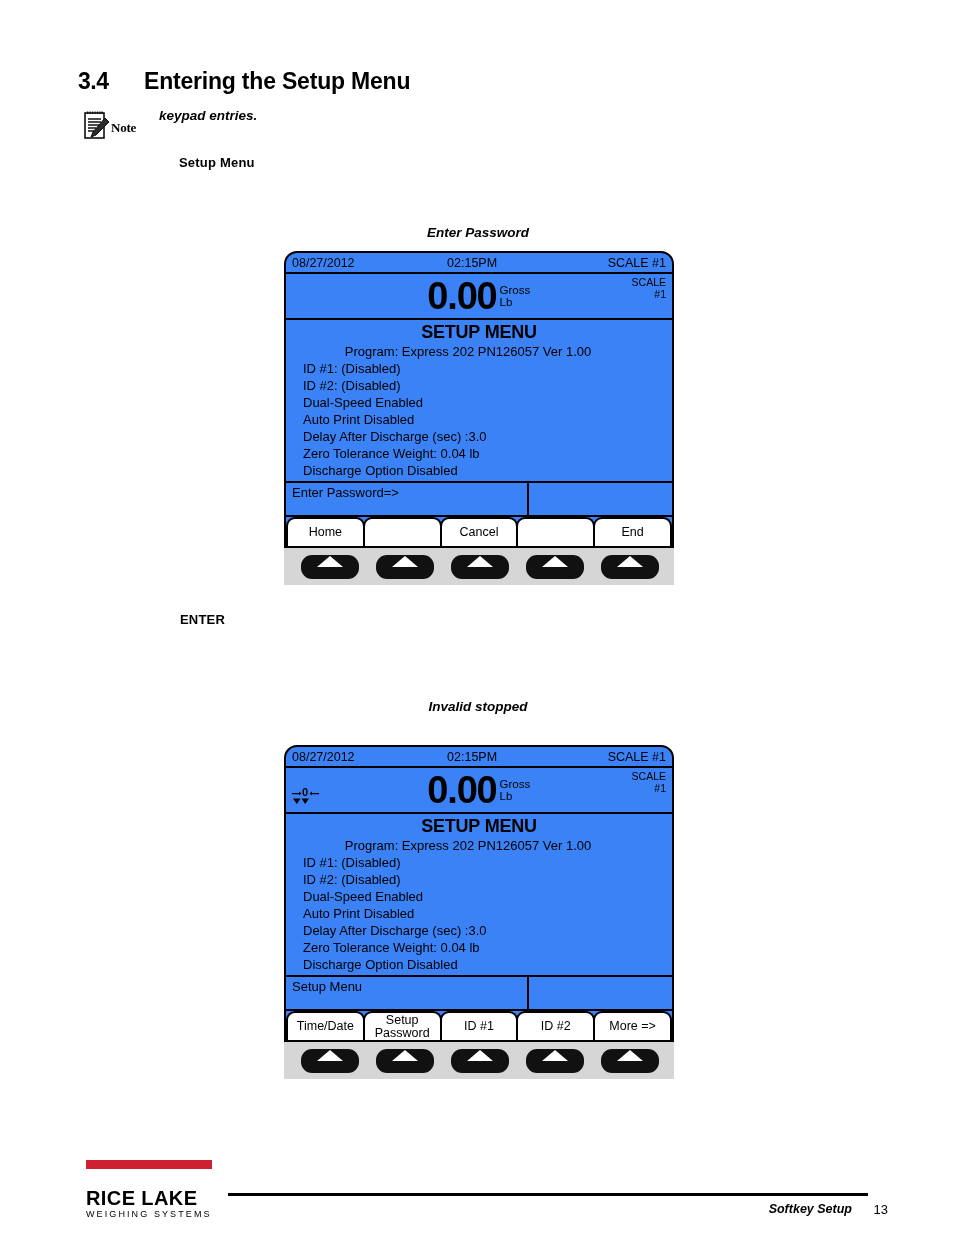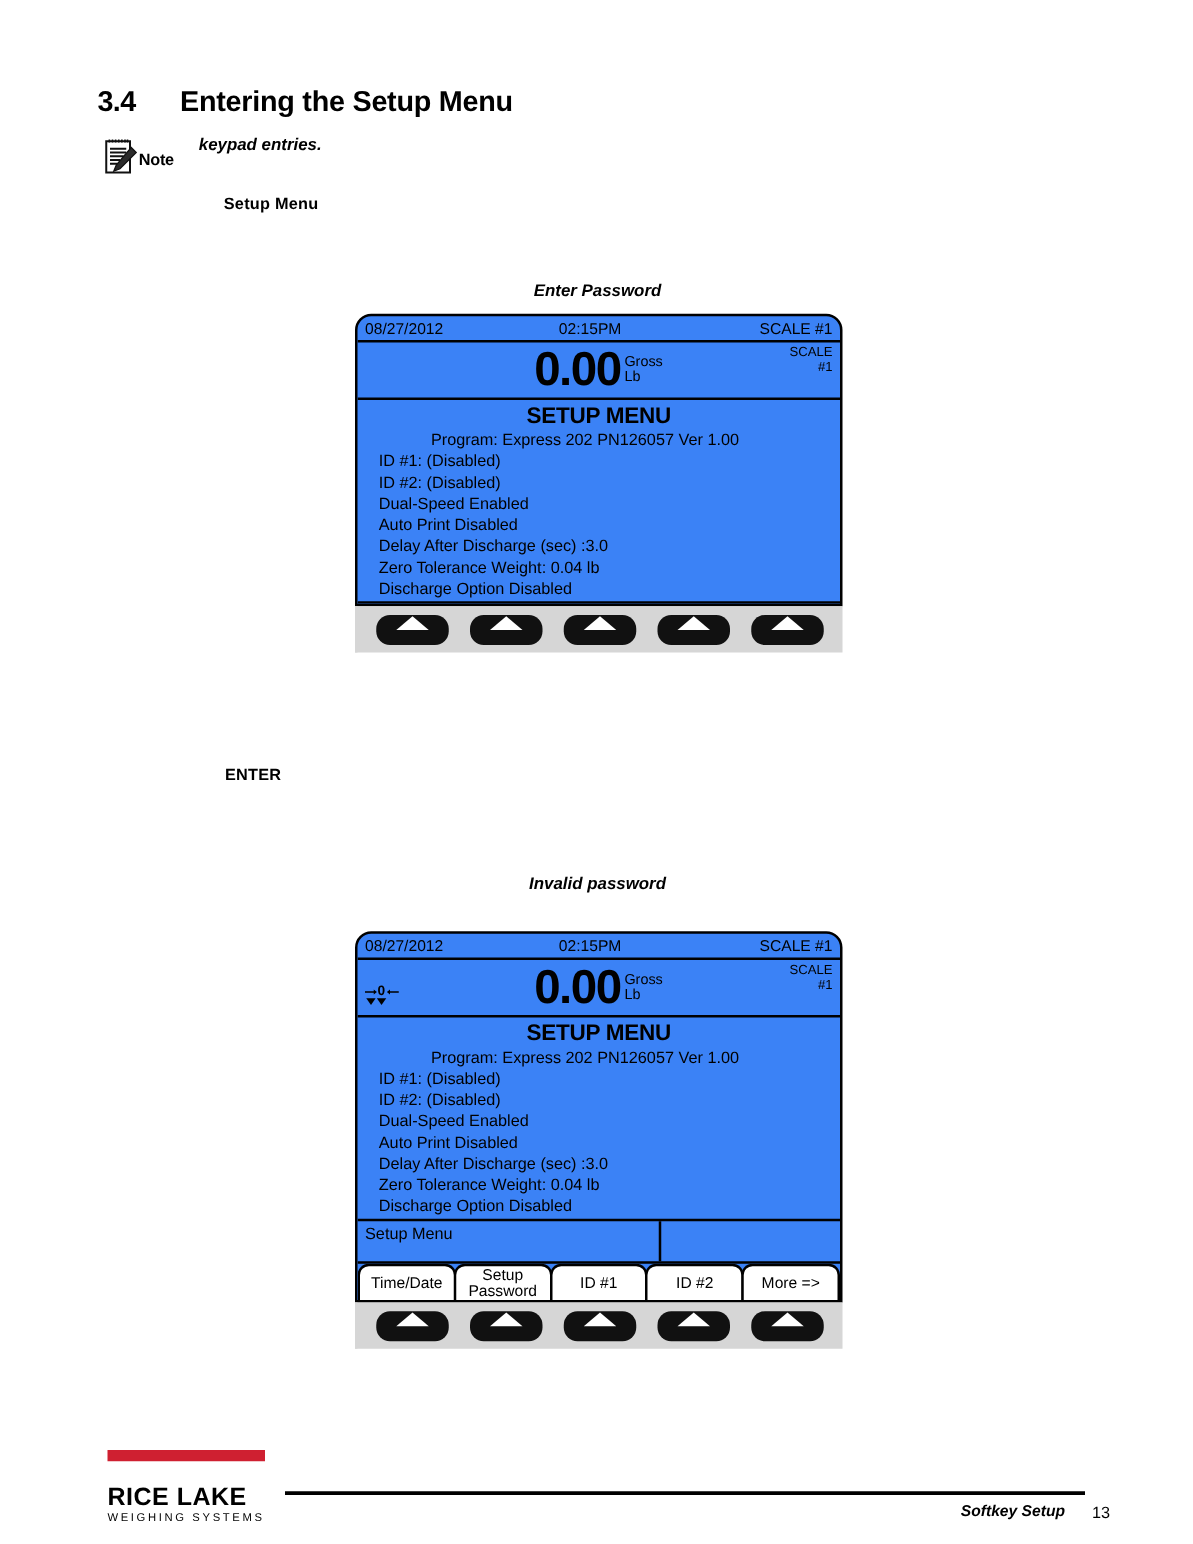--- a/index.html
+++ b/index.html
@@ -50,20 +50,21 @@
     width: 26px;
     height: 30px;
   }
   .note-word {
     position: absolute;
     left: 27px;
     top: 14px;
     font-size: 13px;
     font-weight: bold;
     letter-spacing: -0.2px;
+    font-family: Liberation Serif, serif;
   }
   .note-text {
     position: absolute;
     left: 75px;
     top: 0px;
     width: 712px;
     font-size: 13.5px;
     font-style: italic;
     font-weight: bold;
     line-height: 19px;
@@ -346,35 +347,46 @@
       <div class="body-sub">Program: Express 202 PN126057 Ver 1.00</div>
       <div class="body-line">ID #1: (Disabled)</div>
       <div class="body-line">ID #2: (Disabled)</div>
       <div class="body-line">Dual-Speed Enabled</div>
       <div class="body-line">Auto Print Disabled</div>
       <div class="body-line">Delay After Discharge (sec) :3.0</div>
       <div class="body-line">Zero Tolerance Weight: 0.04 lb</div>
       <div class="body-line">Discharge Option Disabled</div>
     </div>
 
-
+    <div class="row-status">
+      <div class="status-left">Enter Password=&gt;</div>
+      <div class="status-right"></div>
+    </div>
+
+    <div class="row-softkeys">
+      <div class="softkey">Home</div>
+      <div class="softkey"></div>
+      <div class="softkey">Cancel</div>
+      <div class="softkey"></div>
+      <div class="softkey">End</div>
+    </div>
   </div>
 
   <div class="keypad">
     <div class="hardkey"></div>
     <div class="hardkey"></div>
     <div class="hardkey"></div>
     <div class="hardkey"></div>
     <div class="hardkey"></div>
   </div>
 </div>
 
 <div class="flow-label" style="left:180px; top:612px;">ENTER</div>
 
-<div class="caption" style="left:285px; top:699px; width:386px;">Invalid password</div>
+<div class="caption" style="left:285px; top:699px; width:386px;">Invalid stopped</div>
 
 <div class="device" style="left:284px; top:745px;">
   <div class="screen">
 
     <div class="row-top">
       <span class="date">08/27/2012</span>
       <span class="time">02:15PM</span>
       <span class="scale">SCALE #1</span>
     </div>
 

